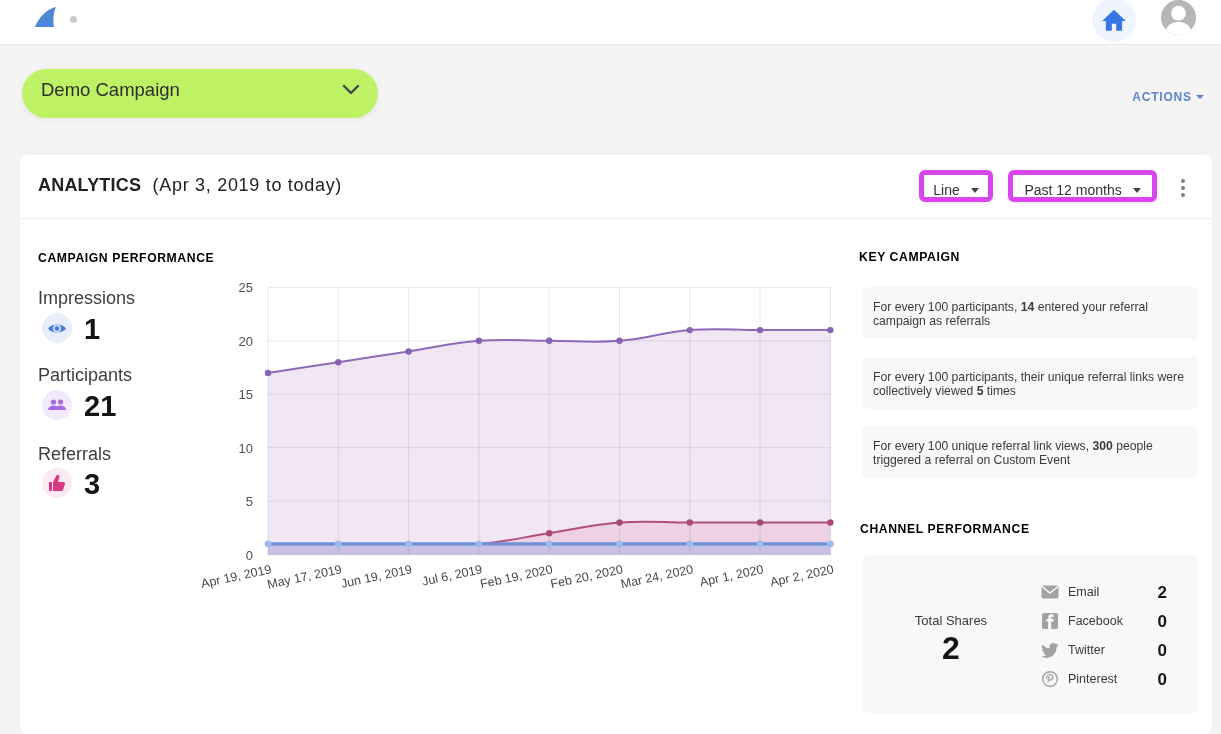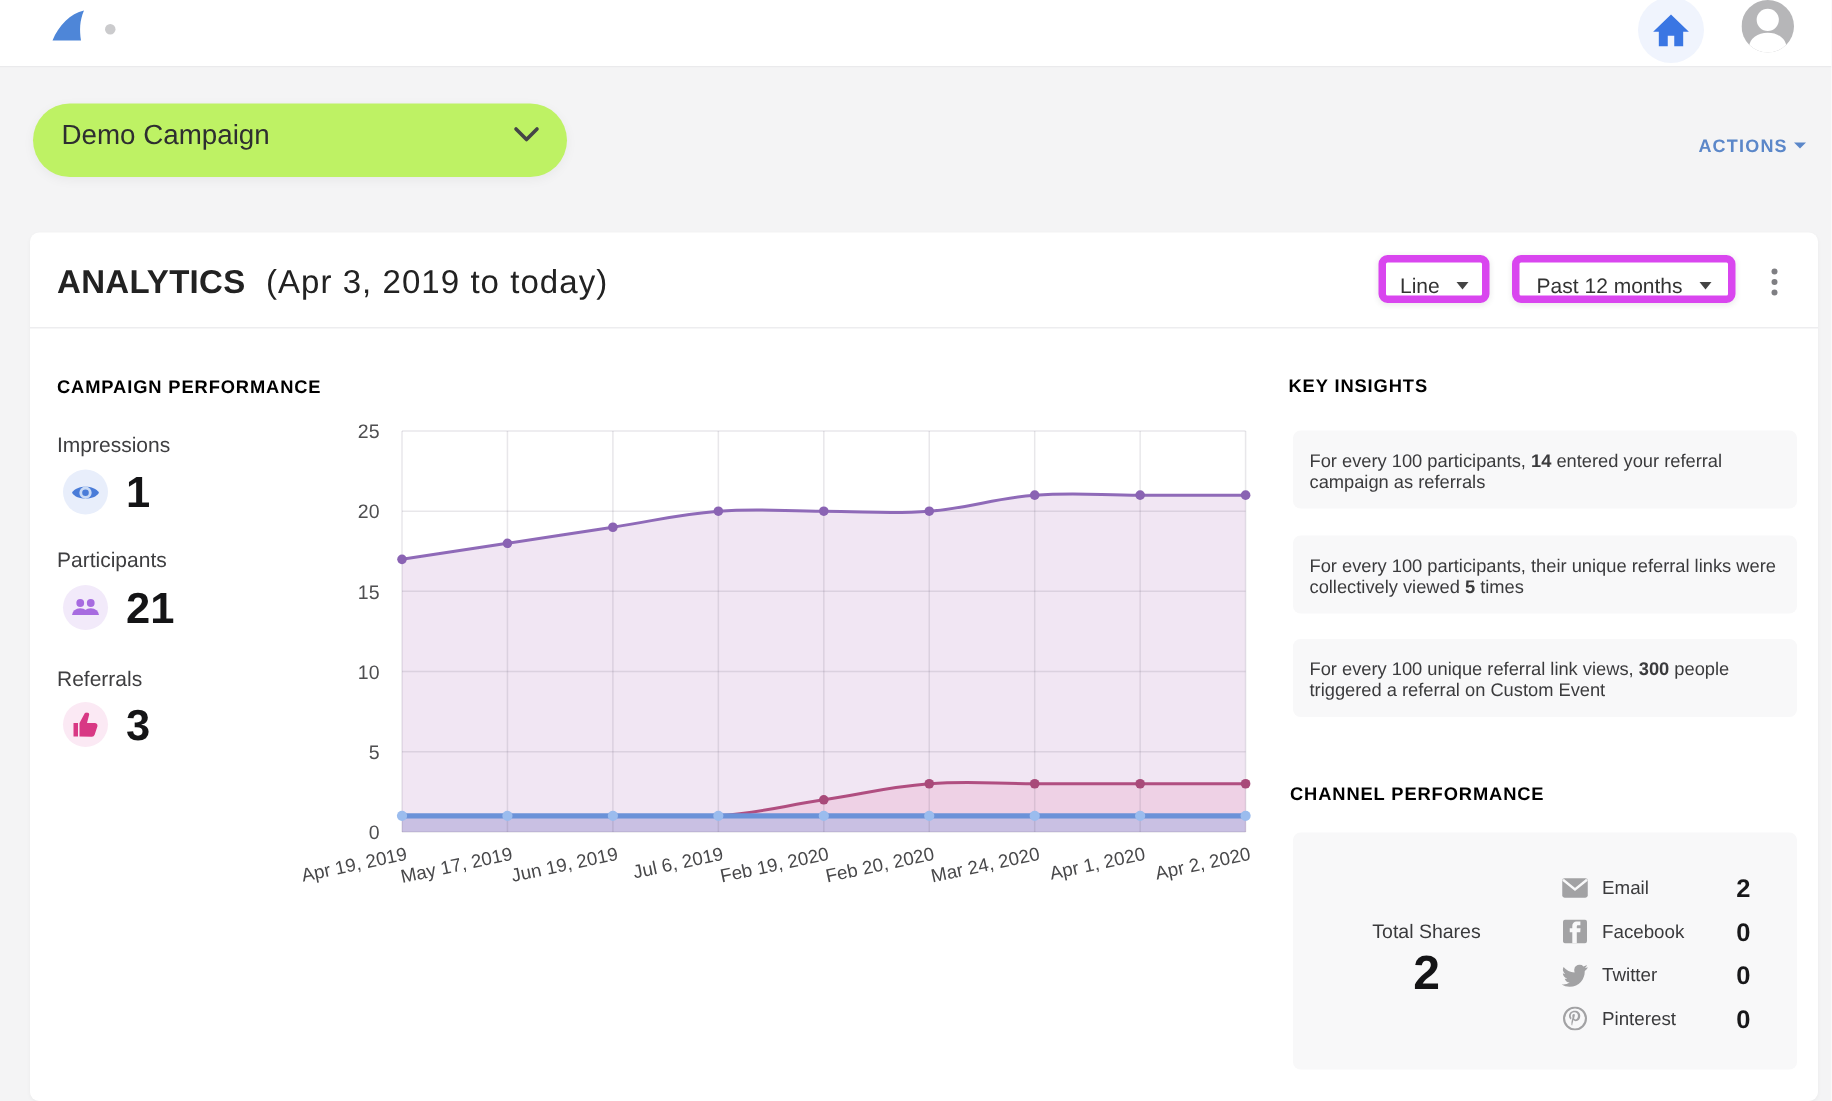--- a/index.html
+++ b/index.html
@@ -15,31 +15,31 @@
 .homebtn { position:absolute; left:1092px; top:-2px; width:44px; height:44px; background:#f0f4fd; border-radius:50%; display:flex; align-items:center; justify-content:center; }
 
 
 .pill { position:absolute; left:22px; top:69px; width:356px; height:49px; background:#bef264; border-radius:25px; box-shadow:0 2px 8px rgba(0,0,0,0.05); }
 .pilltext { position:absolute; left:19px; top:0; height:49px; line-height:42px; font-size:18.5px; color:#2e2e30; }
 .actions { position:absolute; left:1104px; top:90px; width:100px; text-align:right; font-size:12px; font-weight:bold; letter-spacing:0.8px; color:#5b87c9; }
 
 
 .card { position:absolute; left:20px; top:155px; width:1192px; height:579px; background:#fff; border-radius:6px; box-shadow:0 1px 3px rgba(0,0,0,0.04); }
 .cardhead { position:absolute; left:0; top:0; width:100%; height:64px; border-bottom:1px solid #ededef; }
-.antitle { position:absolute; left:18px; top:20px; font-size:22px; color:#222; letter-spacing:0.7px; }
+.antitle { position:absolute; left:18px; top:20px; font-size:18px; color:#222; letter-spacing:0.7px; }
 .antitle b { letter-spacing:0.2px; }
 .btn { position:absolute; background:#fff; border:5px solid #d946ef; border-radius:6px; box-shadow:0 1px 4px rgba(0,0,0,0.09); font-size:14px; color:#333; text-align:center; }
 .btn .car { display:inline-block; width:0; height:0; border-left:4.5px solid transparent; border-right:4.5px solid transparent; border-top:5px solid #444; margin-left:7px; vertical-align:middle; margin-top:-2px; }
 .kebab { position:absolute; left:1161px; top:24px; width:4px; }
 .kebab i { display:block; width:4px; height:4px; border-radius:50%; background:#7f7f83; margin:0 0 2.8px 0; }
 
 .seclabel { position:absolute; font-size:12.2px; font-weight:bold; letter-spacing:0.6px; color:#000000; }
 
 
-.statlabel { position:absolute; font-size:14px; color:#3e3e40; }
+.statlabel { position:absolute; font-size:18px; color:#3e3e40; }
 .statnum { position:absolute; font-size:29px; font-weight:bold; color:#141416; }
 .iconcirc { position:absolute; width:30px; height:30px; border-radius:50%; display:flex; align-items:center; justify-content:center; }
 
 
 .insight { position:absolute; left:842px; width:336px; height:52px; background:#f8f8f9; border-radius:5px; font-size:12.2px; line-height:13.7px; color:#3b3b3d; padding:14px 0 0 11px; white-space:nowrap; }
 
 
 .chanbox { position:absolute; left:842px; top:400px; width:336px; height:158px; background:#f8f8f9; border-radius:5px; }
 .chanrow-label { position:absolute; font-size:12.5px; color:#3a3a3c; }
 .chanrow-val { position:absolute; font-size:17px; font-weight:bold; color:#18181a; width:40px; text-align:right; }
@@ -86,21 +86,21 @@
   <div class="btn" style="left:899px; top:15px; width:74px; height:32px; line-height:30px;">Line <span class="car"></span></div>
   <div class="btn" style="left:988px; top:15px; width:149px; height:32px; line-height:30px;">Past 12 months <span class="car"></span></div>
   <div class="kebab">
       <i></i>
       <i></i>
       <i></i>
     </div>
 </div>
 
 <div class="seclabel" style="left:38px; top:251px;">CAMPAIGN PERFORMANCE</div>
-<div class="seclabel" style="left:859px; top:250px;">KEY INSIGHTS</div>
+<div class="seclabel" style="left:859px; top:250px;">KEY CAMPAIGN</div>
 <div class="seclabel" style="left:860px; top:522px;">CHANNEL PERFORMANCE</div>
 
 <div class="statlabel" style="left:38px; top:288px;">Impressions</div>
 <div class="iconcirc" style="left:42px; top:313px; background:#e8eefb;">
   <svg width="20" height="15" viewBox="0 0 20 15">
     <path d="M1 7.5 C4.2 2.2 15.8 2.2 19 7.5 C15.8 12.8 4.2 12.8 1 7.5 Z" fill="#4a7cd8"></path>
     <circle cx="10" cy="7.5" r="4.1" fill="#c9daf5"></circle>
     <circle cx="10" cy="7.5" r="2.2" fill="#4a7cd8"></circle>
   </svg>
 </div>

